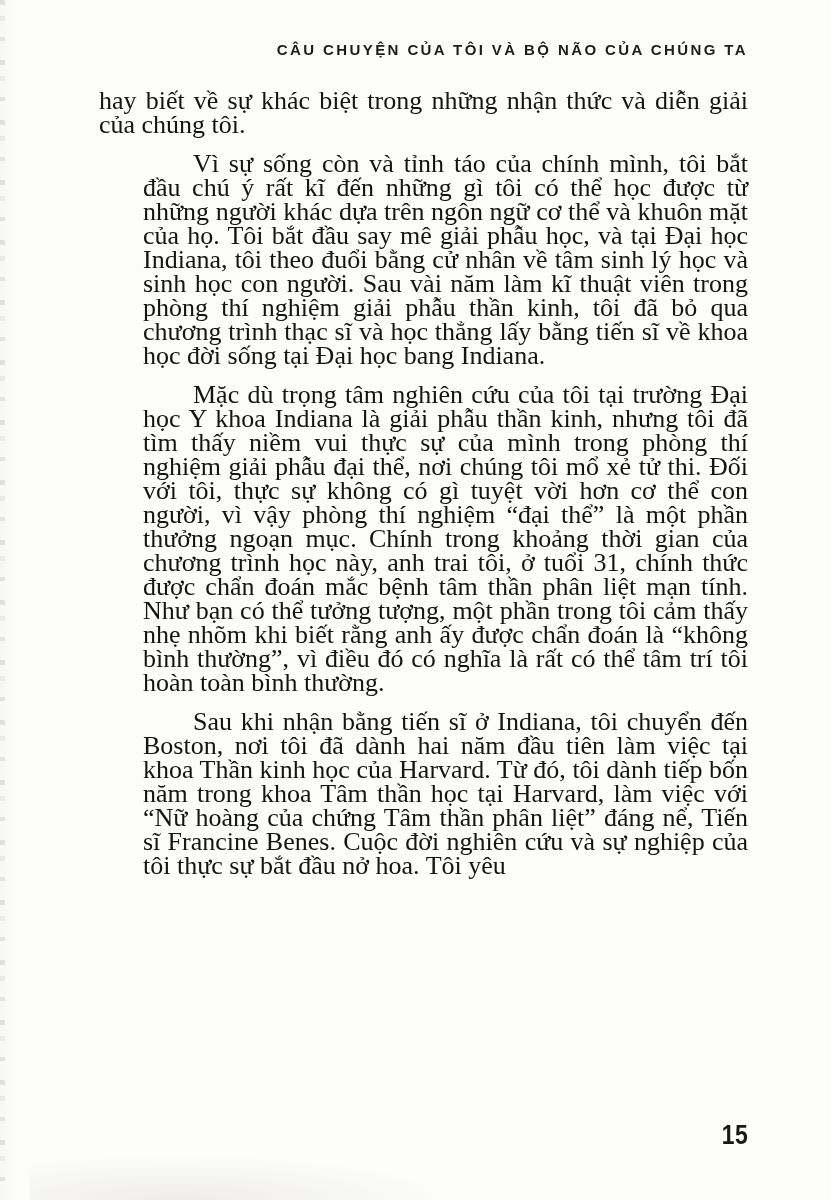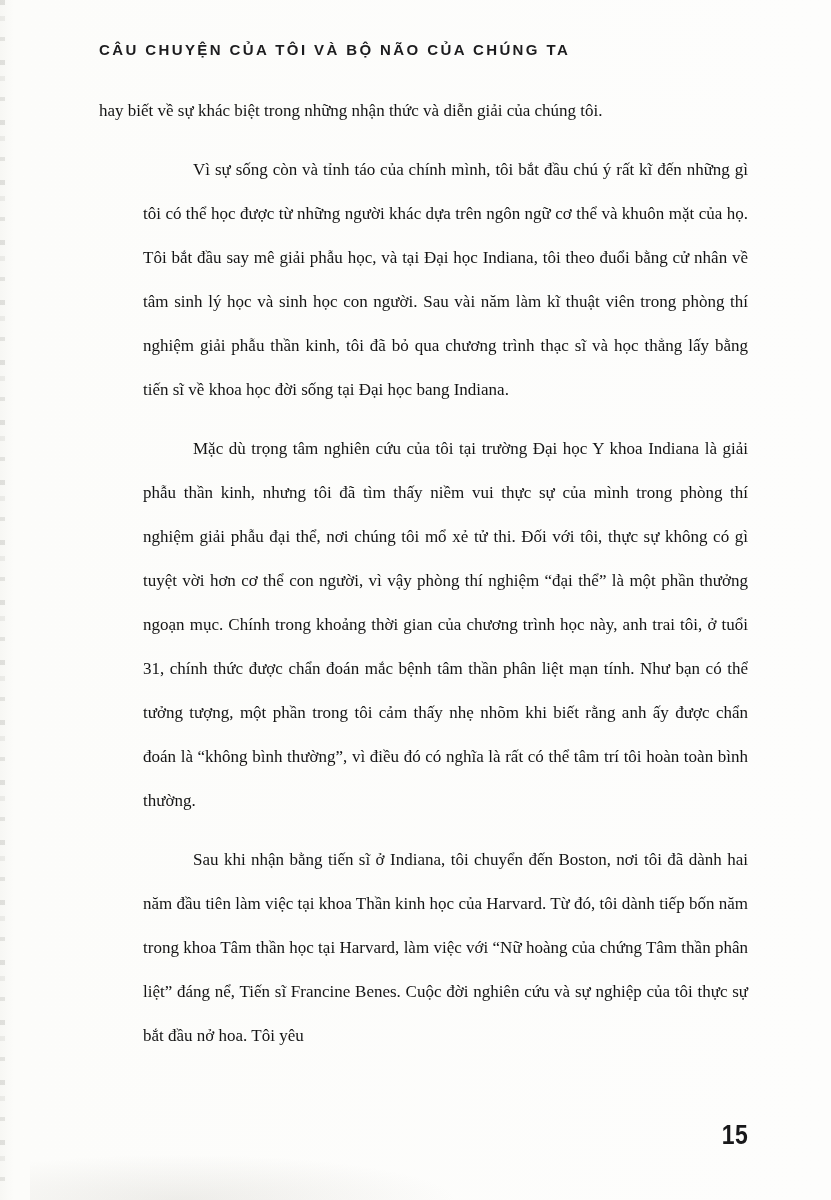--- a/index.html
+++ b/index.html
@@ -45,32 +45,33 @@
     background: radial-gradient(ellipse at 35% 100%, rgba(148,142,128,0.14), rgba(255,255,255,0) 70%);
   }
   .content {
     position: absolute;
     left: 99px;
     right: 83px;
     top: 0;
   }
   .running-header {
     margin-top: 41px;
+    text-align: right;
     font-family: "Liberation Sans", sans-serif;
     font-weight: 700;
     font-size: 15px;
     letter-spacing: 2.4px;
     color: #1c1c1e;
     white-space: nowrap;
   }
   .body-text {
     margin-top: 31px;
     font-family: "Liberation Serif", "DejaVu Serif", serif;
-    font-size: 17px;
-    line-height: 44px;
+    font-size: 26px;
+    line-height: 24px;
     text-align: justify;
     color: #141414;
   }
   .body-text p {
     margin: 0 0 15px 0;
     text-rendering: optimizeLegibility;
   }
   .body-text p.indent {
     text-indent: 50px;
     margin-left: 44px;

